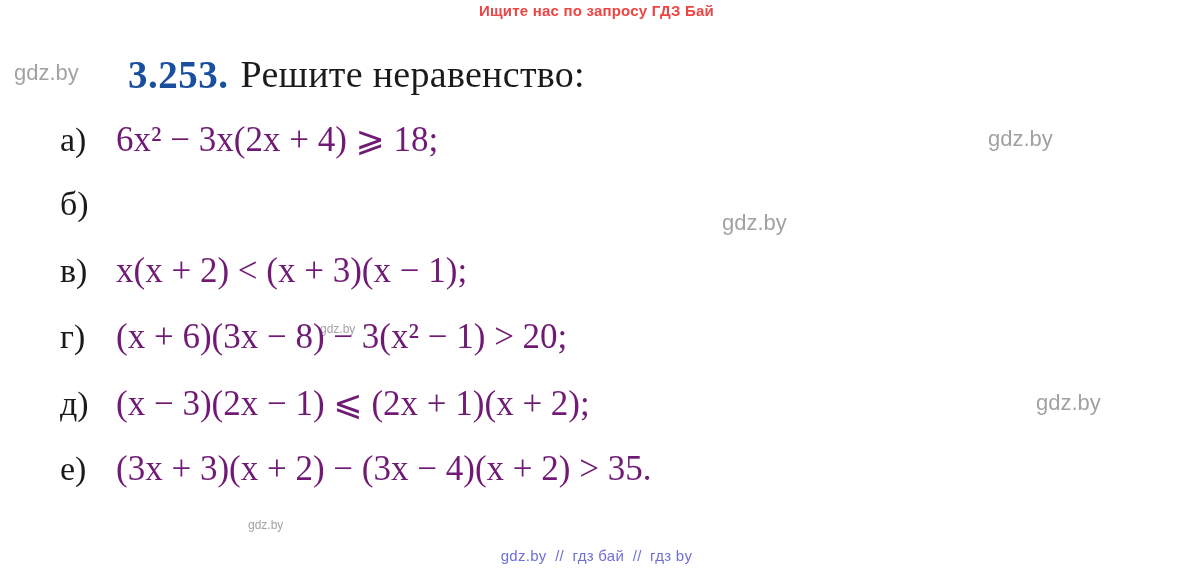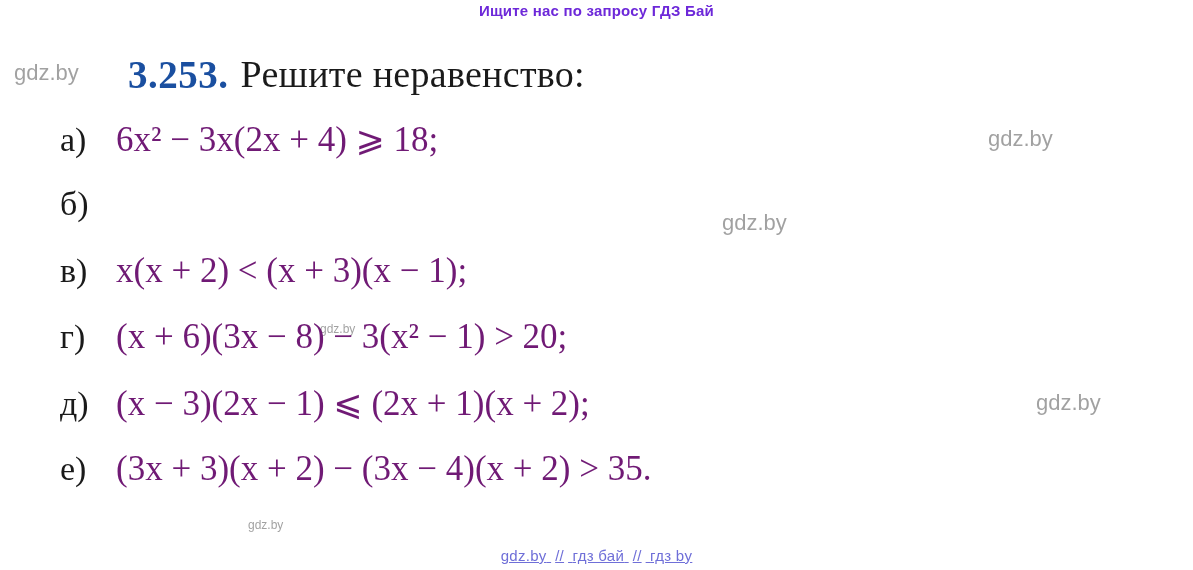--- a/index.html
+++ b/index.html
@@ -17,35 +17,34 @@
 
   .top-banner {
     position: absolute;
     top: 2px;
     left: 0;
     width: 1193px;
     text-align: center;
     font-family: "Liberation Sans", sans-serif;
     font-size: 15px;
     font-weight: bold;
-    color: #6d28d9;
+    color: #ef4444;
     letter-spacing: 0.2px;
   }
 
   .bottom-banner {
     position: absolute;
     bottom: 6px;
     left: 0;
     width: 1193px;
     text-align: center;
     font-family: "Liberation Sans", sans-serif;
     font-size: 15px;
     color: #6f6fd8;
     letter-spacing: 0.3px;
-    text-decoration: underline;
   }
   .bottom-banner .sep {
     color: #6f6fd8;
     padding: 0 4px;
   }
 
   .wm {
     position: absolute;
     font-family: "Liberation Sans", sans-serif;
     color: #555555;

